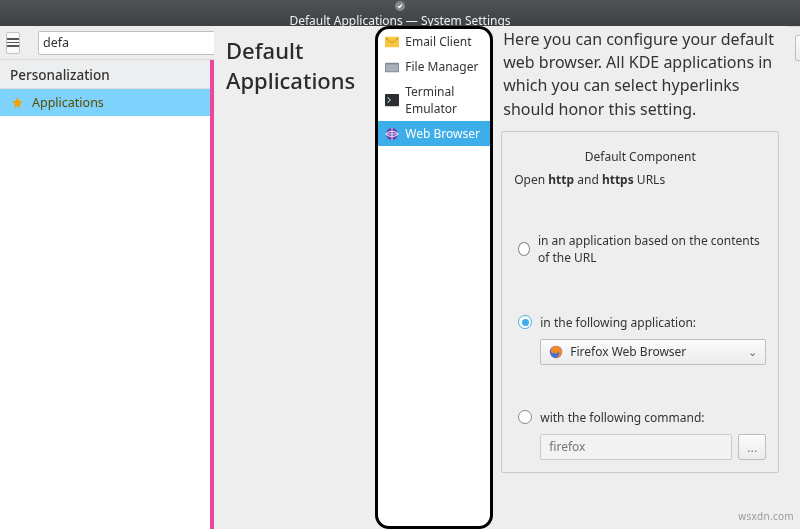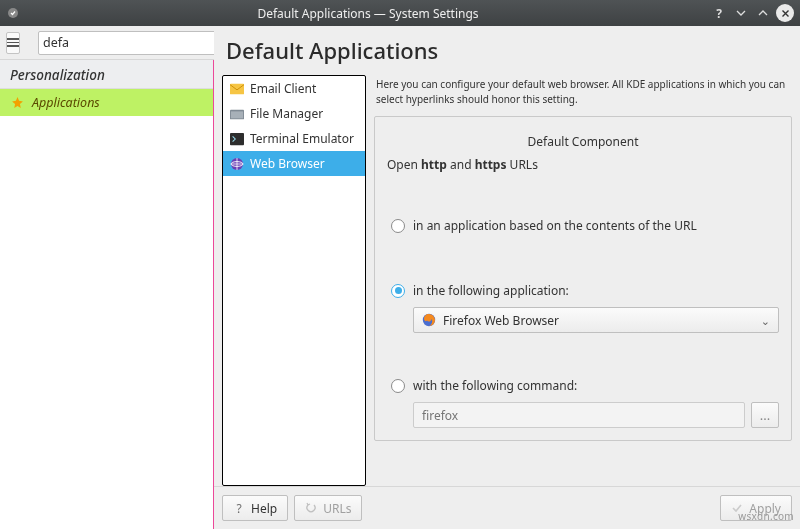--- a/index.html
+++ b/index.html
@@ -1,53 +1,53 @@
 <!DOCTYPE html>
 <html><head>
   <meta charset="utf-8">
   <style>
     * { box-sizing: border-box; margin: 0; padding: 0; font-family: "Noto Sans", "Segoe UI", sans-serif; }
     body { width: 800px; height: 529px; background: #e8e8e8; overflow: hidden; position: relative; }
 
     
-    .titlebar { height: 26px; background: linear-gradient(#4f5355,#3e4143); color: #eee; display: flex; align-items: center; font-size: 12px; }
+    .titlebar { height: 26px; background: linear-gradient(#4f5355,#3e4143); color: #eee; display: flex; align-items: center; font-size: 12px; flex-direction: column; }
     .titlebar .app-icon { width: 14px; height: 14px; margin: 0 6px; display:flex; align-items:center; justify-content:center; }
     .titlebar .title { flex: 1; text-align: center; font-weight: 400; }
     .titlebar .wc { display: flex; align-items: center; gap: 4px; padding-right: 6px; }
     .titlebar .wc span { width: 18px; height: 18px; display:flex;align-items:center;justify-content:center; color:#ddd; cursor:default; }
     .titlebar .help-q { font-weight:700; }
     .titlebar .close { background:#eaeaea; color:#333; border-radius:50%; width:16px;height:16px; font-size:11px; }
 
     
     .search-row { position:absolute; top:26px; left:0; width:214px; height:34px; display:flex; align-items:center; padding:4px 6px; gap:18px; background:#eeeeee; border-bottom:1px solid #d7d7d7; }
     .hamburger { width:22px; height:22px; border:1px solid #c4c4c4; border-radius:2px; background:#fafafa; display:flex; flex-direction:column; justify-content:center; align-items:center; gap:2px; }
     .hamburger div { width:12px; height:1.5px; background:#555; }
     .search-box { flex:1; height:24px; border:1px solid #bfbfbf; border-radius:2px; background:#fff; display:flex; align-items:center; padding:0 4px; }
     .search-box input { flex:1; border:none; outline:none; font-size:12.5px; color:#333; background:transparent; }
     .clear-x { width:14px; height:14px; background:#555; color:#fff; font-size:9px; display:flex; align-items:center; justify-content:center; border-radius:2px; }
 
     
-    .sidebar { position:absolute; top:60px; left:0; bottom:0; width:214px; background:#fff; border-right:1px solid #ec4899;font-style:italic; }
+    .sidebar { position:absolute; top:60px; left:0; bottom:0; width:214px; background:#fff; border-right:4px solid #ec4899; }
     .sidebar .section-hdr { font-size:13.5px; font-weight:500; color:#333; padding:6px 10px 4px; background:#edeef0; border-bottom:1px solid #ddd;}
     .sidebar .cat { display:flex; align-items:center; gap:8px; padding:5px 10px; font-size:12.5px; }
-    .sidebar .cat.active { background:#bef264; color:#5a4a00; }
+    .sidebar .cat.active { background:#7dd3fc; color:#5a4a00; }
     .star-ic { width:14px;height:14px; display:flex;align-items:center;justify-content:center; }
 
     
-    .main { position:absolute; top:26px; left:214px; right:0; bottom:0; background:#eeeeee; display:flex; flex-direction:column; }
+    .main { position:absolute; top:26px; left:214px; right:0; bottom:0; background:#eeeeee; display:flex; flex-direction:row; }
     .main h1 { font-size:22px; font-weight:500; color:#2b2b2b; padding:9px 12px 10px; }
     .content { flex:1; display:flex; padding:0 8px 0 8px; gap:8px; min-height:0; }
 
-    .catlist { width:144px; border:1px solid #000000; background:#fff; border-radius:2px; overflow:hidden; }
+    .catlist { width:118px; border:3px solid #000000; background:#fff; border-radius:14px; overflow:hidden; }
     .catlist .row { display:flex; align-items:center; gap:6px; padding:4px 7px; font-size:12px; color:#333; }
     .catlist .row.selected { background:#3daee9; color:#fff; }
     .catlist .ic { width:14px;height:14px; display:flex;align-items:center;justify-content:center; }
 
     .right { flex:1; display:flex; flex-direction:column; gap:6px; }
-    .desc { font-size:10px; color:#333; line-height:1.45; padding:2px 2px 4px; }
+    .desc { font-size:16px; color:#333; line-height:1.45; padding:2px 2px 4px; }
     .group { border:1px solid #c9c9c9; border-radius:2px; background:#eeeeee; padding:16px 12px 12px; }
     .group .legend { text-align:center; font-size:12px; color:#333; margin-bottom:6px; }
     .open-line { font-size:12px; color:#333; margin-bottom:14px; }
     .open-line b { font-weight:700; }
     .radio-row { display:flex; align-items:center; gap:8px; font-size:12px; color:#333; padding:4px 0 4px 4px;margin-top:40px; }
     .radiobtn { width:14px; height:14px; border:1px solid #8a8a8a; border-radius:50%; background:#fff; display:flex; align-items:center; justify-content:center; }
     .radiobtn.on { border-color:#3daee9; }
     .radiobtn.on::after { content:""; width:7px; height:7px; background:#3daee9; border-radius:50%; }
     .combo { margin:4px 0 8px 26px; height:26px; border:1px solid #bfbfbf; border-radius:2px; background:linear-gradient(#fbfbfb,#ececec); display:flex; align-items:center; padding:0 8px; font-size:12px; color:#333; }
     .combo .ff-ic { width:14px;height:14px; margin-right:7px; }

